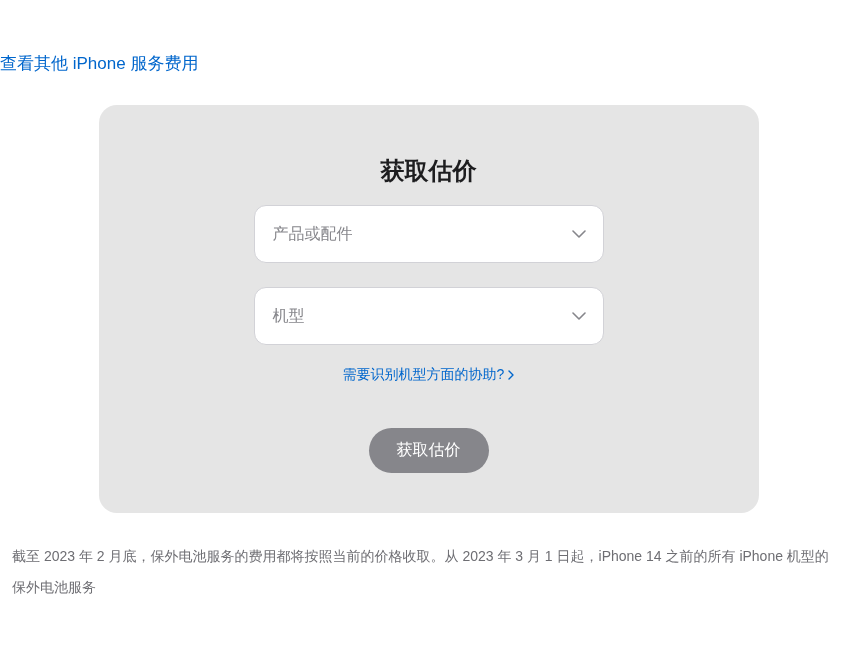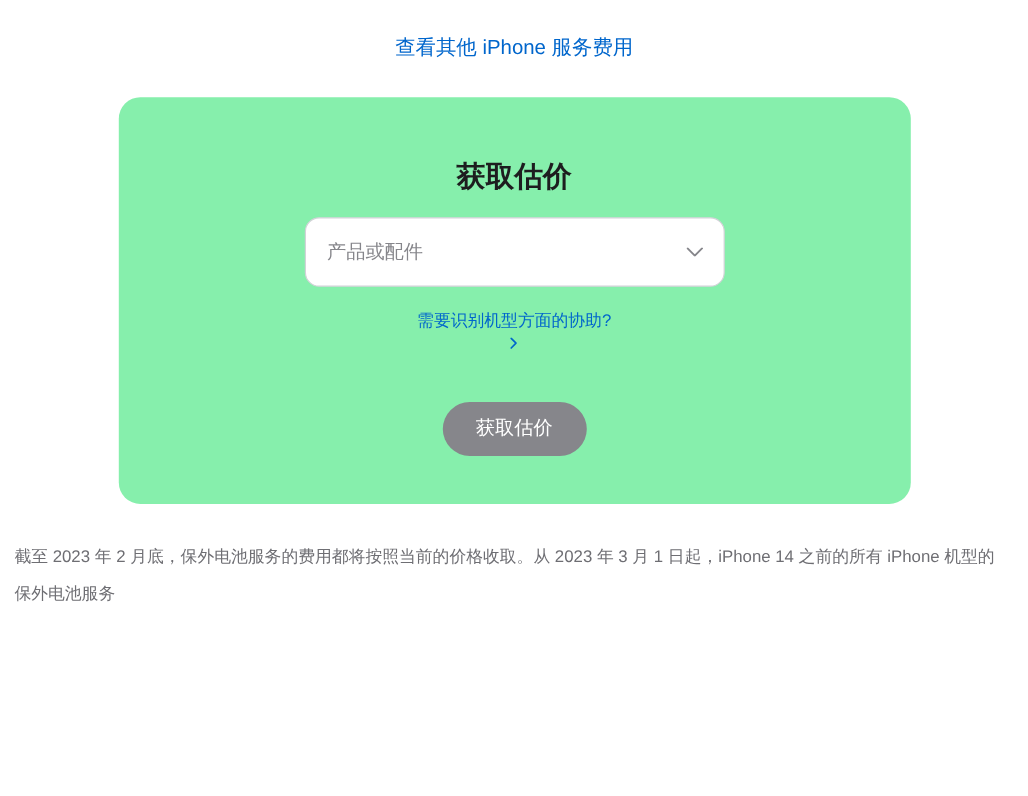--- a/index.html
+++ b/index.html
@@ -8,31 +8,30 @@
       box-sizing: border-box;
     }
     body {
       font-family: -apple-system, BlinkMacSystemFont, "Segoe UI", "Helvetica Neue", Arial, sans-serif;
       background: #ffffff;
       width: 857px;
       height: 663px;
       overflow: hidden;
     }
     .top-link {
-      text-align: center;
-      padding: 28px 0 30px 0;
+      padding: 52px 0 30px 0;
     }
     .top-link a {
       color: #0066cc;
       text-decoration: none;
       font-size: 17px;
       font-weight: 400;
     }
     .card {
-      background: #86efac;
+      background: #e5e5e5;
       border-radius: 18px;
       width: 660px;
       margin: 0 auto;
       padding: 50px 60px 40px 60px;
       text-align: center;
     }
     .card-title {
       font-size: 24px;
       font-weight: 600;
       color: #1d1d1f;
@@ -79,21 +78,20 @@
       margin-top: -4px;
       margin-bottom: 44px;
     }
     .help-link a {
       color: #0066cc;
       text-decoration: none;
       font-size: 14px;
       display: inline-flex;
       align-items: center;
       gap: 4px;
-      flex-direction: column;
     }
     .help-link svg {
       width: 6px;
       height: 10px;
     }
     .submit-btn {
       background: #86868b;
       color: #ffffff;
       border: none;
       border-radius: 980px;
@@ -125,20 +123,28 @@
 
   <div class="select-wrapper">
     <div class="select-input">产品或配件</div>
     <span class="chevron">
       <svg viewBox="0 0 14 8" fill="none">
           <path d="M1 1L7 7L13 1" stroke="#86868b" stroke-width="1.6" stroke-linecap="round" stroke-linejoin="round"></path>
         </svg>
     </span>
   </div>
 
+  <div class="select-wrapper">
+    <div class="select-input">机型</div>
+    <span class="chevron">
+      <svg viewBox="0 0 14 8" fill="none">
+          <path d="M1 1L7 7L13 1" stroke="#86868b" stroke-width="1.6" stroke-linecap="round" stroke-linejoin="round"></path>
+        </svg>
+    </span>
+  </div>
 
   <div class="help-link">
     <a href="#">
       <span>需要识别机型方面的协助?</span>
       <svg viewBox="0 0 6 10" fill="none">
           <path d="M1 1L5 5L1 9" stroke="#0066cc" stroke-width="1.4" stroke-linecap="round" stroke-linejoin="round"></path>
         </svg>
     </a>
   </div>
 

